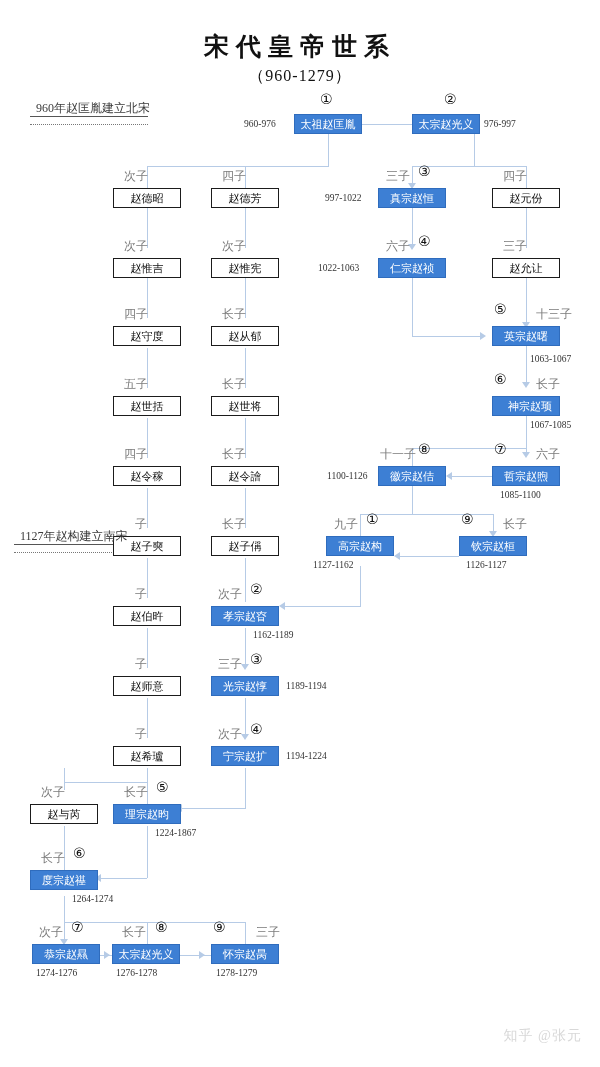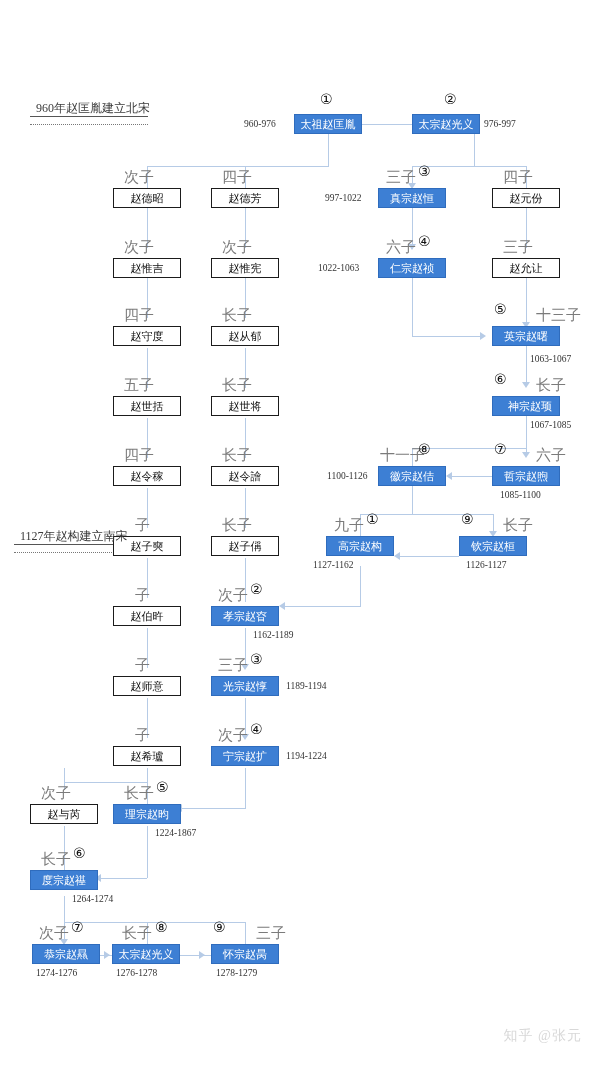--- a/index.html
+++ b/index.html
@@ -16,21 +16,21 @@
             font-size:16px;color:#111;letter-spacing:1px;}
 
   
   .node{position:absolute;width:68px;height:20px;box-sizing:border-box;
         display:flex;align-items:center;justify-content:center;
         font-size:11px;line-height:1;white-space:nowrap;z-index:5;}
   .node.plain{border:1.6px solid #1b1b1b;background:#ffffff;color:#111;}
   .node.emp{background:#3d7fd4;color:#ffffff;border:1px solid #2f6cbd;}
 
   
-  .rel{position:absolute;font-size:15px;color:#7b7b7b;white-space:nowrap;z-index:6;}
+  .rel{position:absolute;font-size:12px;color:#7b7b7b;white-space:nowrap;z-index:6;}
   .yr{position:absolute;font-size:9.5px;color:#333;white-space:nowrap;z-index:6;
       font-family:"Liberation Serif","DejaVu Serif",serif;}
   .ord{position:absolute;font-size:14px;color:#111;white-space:nowrap;z-index:7;
        font-family:"DejaVu Sans",sans-serif;line-height:1;}
 
   
   .era{position:absolute;font-size:12px;color:#3a3a3a;white-space:nowrap;z-index:6;}
   .era-line{position:absolute;height:0;border-top:1px solid #555;z-index:4;}
   .era-dots{position:absolute;height:0;border-top:1.5px dotted #777;z-index:4;}
 
@@ -47,20 +47,22 @@
 
   
   .wm{position:absolute;right:18px;bottom:22px;font-size:14px;color:#d8d8d8;
       letter-spacing:1px;white-space:nowrap;z-index:8;}
 </style>
 </head>
 <body>
 
 <div id="stage">
 
+  <div class="title">宋代皇帝世系</div>
+  <div class="subtitle">（960-1279）</div>
 
   <div class="era" style="left:36px;top:100px;">960年赵匡胤建立北宋</div>
   <div class="era-line" style="left:30px;top:116px;width:118px;"></div>
   <div class="era-dots" style="left:30px;top:124px;width:118px;"></div>
 
   <div class="era" style="left:20px;top:528px;">1127年赵构建立南宋</div>
   <div class="era-line" style="left:14px;top:544px;width:118px;"></div>
   <div class="era-dots" style="left:14px;top:552px;width:118px;"></div>
 
   <div class="h" style="left:362px;top:124px;width:78px;"></div>

